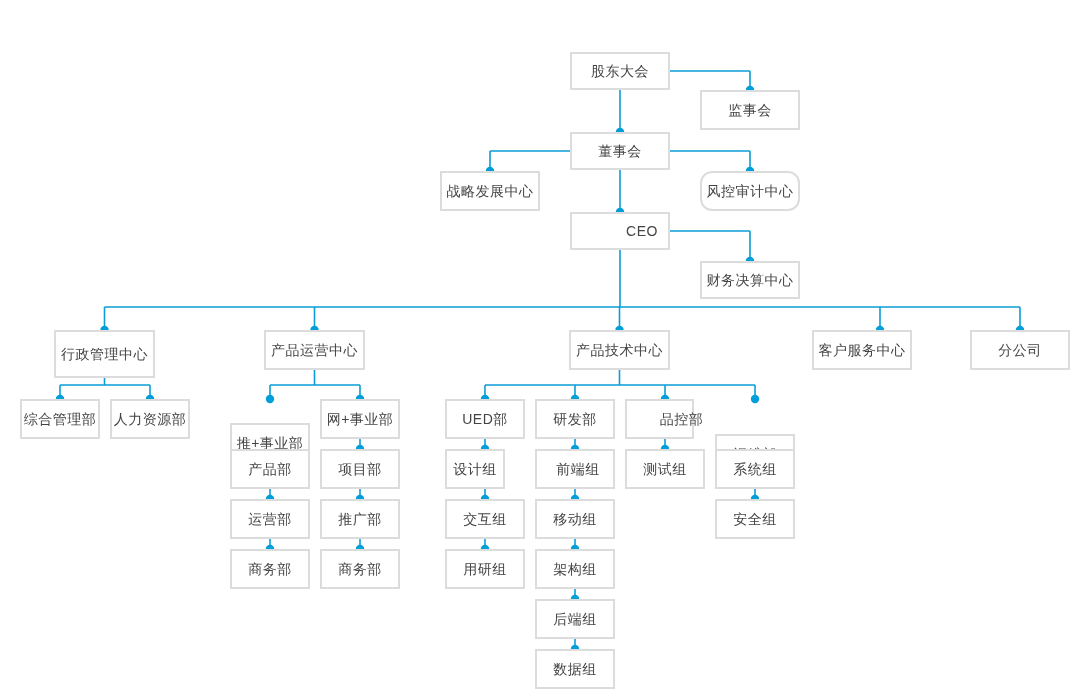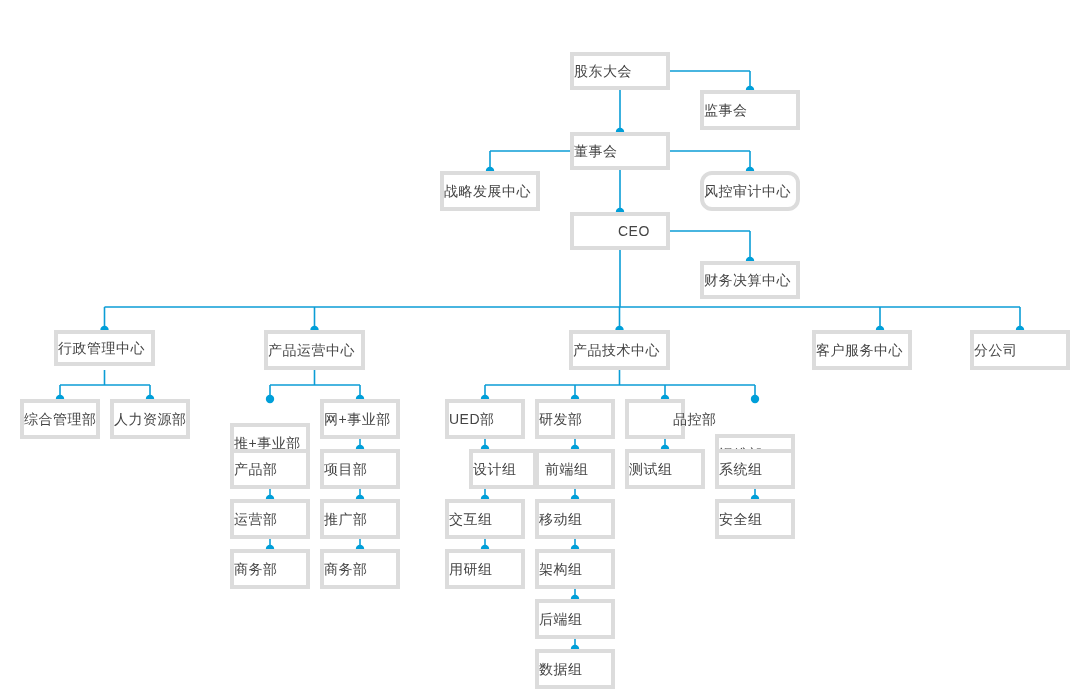--- a/index.html
+++ b/index.html
@@ -22,28 +22,28 @@
     position: absolute;
     left: 0;
     top: 0;
     width: 1070px;
     height: 689px;
     pointer-events: none;
   }
   .node {
     position: absolute;
     box-sizing: border-box;
-    border: 4px solid #b91c1c;
+    border: 2px solid #b91c1c;
     background: #ffffff;
     color: #444444;
     font-size: 14px;
     line-height: 1;
     display: flex;
     align-items: center;
-    justify-content: flex-start;
+    justify-content: center;
     text-align: center;
     white-space: nowrap;
     letter-spacing: 0.5px;
     z-index: 2;
   }
   .node.lvl-root,
   .node.lvl-2,
   .node.lvl-3 {
     font-size: 14px;
   }
@@ -153,21 +153,21 @@
       </div>
       <div class="node lvl-3" style="left: 700px; top: 171px; width: 100px; height: 40px; border-color: rgb(220, 220, 220); background: rgb(255, 255, 255); color: rgb(68, 68, 68); border-radius: 12px;">
         <span>风控审计中心</span>
       </div>
       <div class="node lvl-3" style="left: 570px; top: 212px; width: 100px; height: 38px; border-color: rgb(220, 220, 220); background: rgb(255, 255, 255); color: rgb(68, 68, 68); padding-left: 44px;">
         <span>CEO</span>
       </div>
       <div class="node lvl-4" style="left: 700px; top: 261px; width: 100px; height: 38px; border-color: rgb(220, 220, 220); background: rgb(255, 255, 255); color: rgb(68, 68, 68);">
         <span>财务决算中心</span>
       </div>
-      <div class="node lvl-4" style="left: 54px; top: 330px; width: 101px; height: 36px; border-color: rgb(220, 220, 220); background: rgb(255, 255, 255); color: rgb(68, 68, 68);">
+      <div class="node lvl-4" style="left: 54px; top: 330px; width: 101px; height: 48px; border-color: rgb(220, 220, 220); background: rgb(255, 255, 255); color: rgb(68, 68, 68);">
         <span>行政管理中心</span>
       </div>
       <div class="node lvl-4" style="left: 264px; top: 330px; width: 101px; height: 40px; border-color: rgb(220, 220, 220); background: rgb(255, 255, 255); color: rgb(68, 68, 68);">
         <span>产品运营中心</span>
       </div>
       <div class="node lvl-4" style="left: 569px; top: 330px; width: 101px; height: 40px; border-color: rgb(220, 220, 220); background: rgb(255, 255, 255); color: rgb(68, 68, 68);">
         <span>产品技术中心</span>
       </div>
       <div class="node lvl-4" style="left: 812px; top: 330px; width: 100px; height: 40px; border-color: rgb(220, 220, 220); background: rgb(255, 255, 255); color: rgb(68, 68, 68);">
         <span>客户服务中心</span>
@@ -201,21 +201,21 @@
       </div>
       <div class="node lvl-7" style="left: 320px; top: 499px; width: 80px; height: 40px; border-color: rgb(220, 220, 220); background: rgb(255, 255, 255); color: rgb(68, 68, 68);">
         <span>推广部</span>
       </div>
       <div class="node lvl-8" style="left: 320px; top: 549px; width: 80px; height: 40px; border-color: rgb(220, 220, 220); background: rgb(255, 255, 255); color: rgb(68, 68, 68);">
         <span>商务部</span>
       </div>
       <div class="node lvl-5" style="left: 445px; top: 399px; width: 80px; height: 40px; border-color: rgb(220, 220, 220); background: rgb(255, 255, 255); color: rgb(68, 68, 68);">
         <span>UED部</span>
       </div>
-      <div class="node lvl-6" style="left: 445px; top: 449px; width: 68px; height: 40px; border-color: rgb(220, 220, 220); background: rgb(255, 255, 255); color: rgb(68, 68, 68); margin-left: 24px;">
+      <div class="node lvl-6" style="left: 445px; top: 449px; width: 60px; height: 40px; border-color: rgb(220, 220, 220); background: rgb(255, 255, 255); color: rgb(68, 68, 68);">
         <span>设计组</span>
       </div>
       <div class="node lvl-7" style="left: 445px; top: 499px; width: 80px; height: 40px; border-color: rgb(220, 220, 220); background: rgb(255, 255, 255); color: rgb(68, 68, 68);">
         <span>交互组</span>
       </div>
       <div class="node lvl-8" style="left: 445px; top: 549px; width: 80px; height: 40px; border-color: rgb(220, 220, 220); background: rgb(255, 255, 255); color: rgb(68, 68, 68);">
         <span>用研组</span>
       </div>
       <div class="node lvl-5" style="left: 535px; top: 399px; width: 80px; height: 40px; border-color: rgb(220, 220, 220); background: rgb(255, 255, 255); color: rgb(68, 68, 68);">
         <span>研发部</span>
@@ -228,21 +228,21 @@
       </div>
       <div class="node lvl-8" style="left: 535px; top: 549px; width: 80px; height: 40px; border-color: rgb(220, 220, 220); background: rgb(255, 255, 255); color: rgb(68, 68, 68);">
         <span>架构组</span>
       </div>
       <div class="node lvl-9" style="left: 535px; top: 599px; width: 80px; height: 40px; border-color: rgb(220, 220, 220); background: rgb(255, 255, 255); color: rgb(68, 68, 68);">
         <span>后端组</span>
       </div>
       <div class="node lvl-10" style="left: 535px; top: 649px; width: 80px; height: 40px; border-color: rgb(220, 220, 220); background: rgb(255, 255, 255); color: rgb(68, 68, 68);">
         <span>数据组</span>
       </div>
-      <div class="node lvl-5" style="left: 625px; top: 399px; width: 60px; height: 40px; border-color: rgb(220, 220, 220); background: rgb(255, 255, 255); color: rgb(68, 68, 68); padding-left: 44px;">
+      <div class="node lvl-5" style="left: 625px; top: 399px; width: 69px; height: 40px; border-color: rgb(220, 220, 220); background: rgb(255, 255, 255); color: rgb(68, 68, 68); padding-left: 44px;">
         <span>品控部</span>
       </div>
       <div class="node lvl-6" style="left: 625px; top: 449px; width: 80px; height: 40px; border-color: rgb(220, 220, 220); background: rgb(255, 255, 255); color: rgb(68, 68, 68);">
         <span>测试组</span>
       </div>
       <div class="node lvl-5" style="left: 715px; top: 399px; width: 80px; height: 40px; border-color: rgb(220, 220, 220); background: rgb(255, 255, 255); color: rgb(68, 68, 68); margin-top: 35px;">
         <span>运维部</span>
       </div>
       <div class="node lvl-6" style="left: 715px; top: 449px; width: 80px; height: 40px; border-color: rgb(220, 220, 220); background: rgb(255, 255, 255); color: rgb(68, 68, 68);">
         <span>系统组</span>

